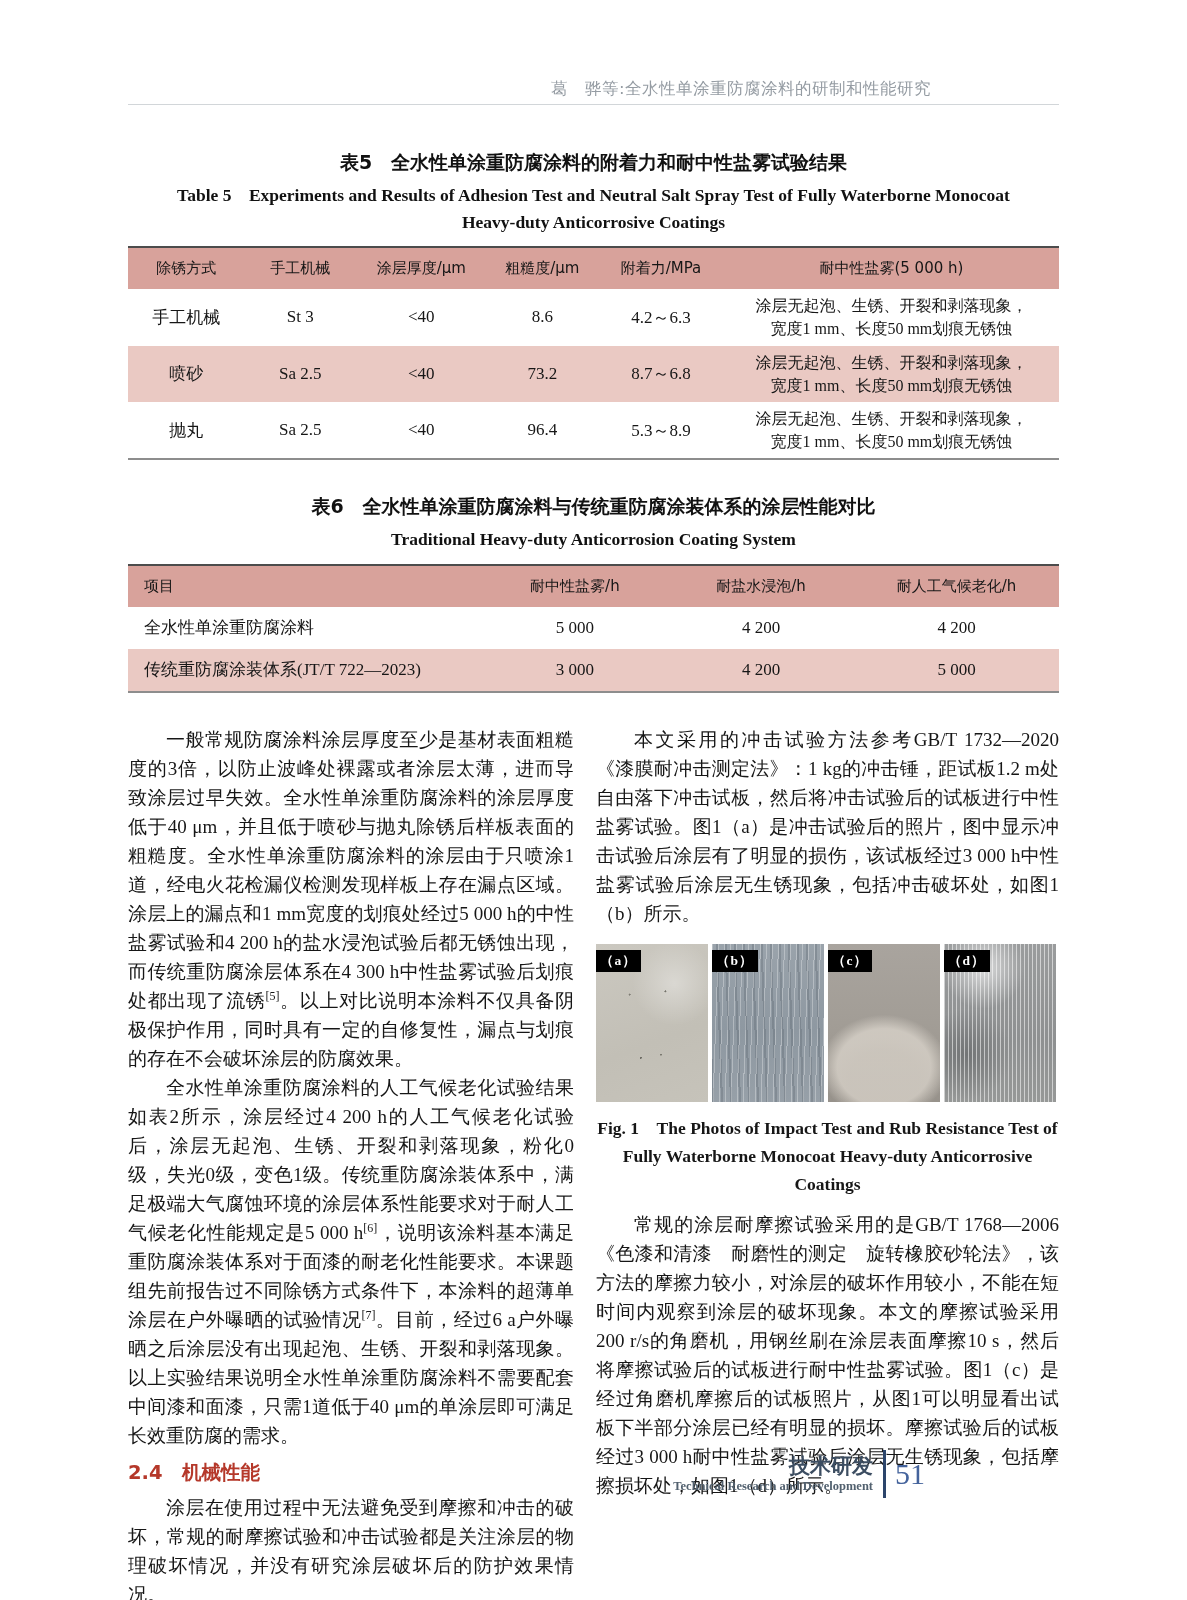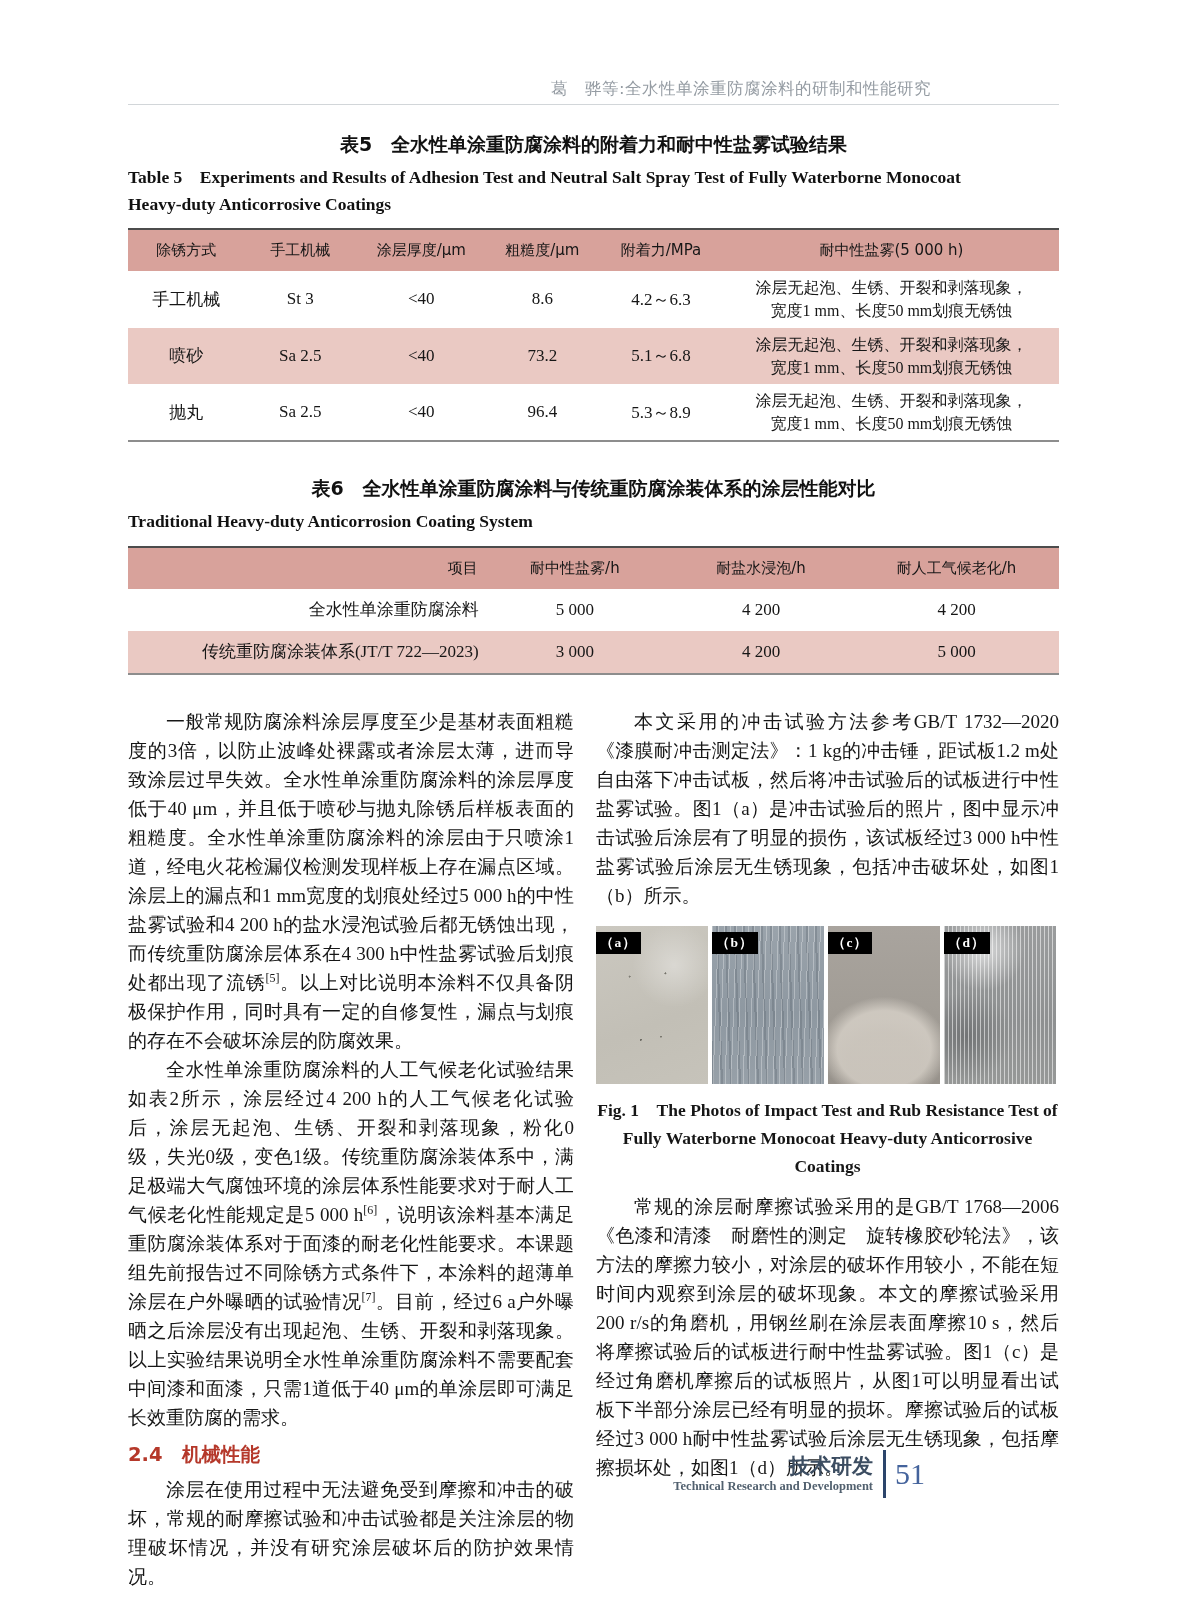--- a/index.html
+++ b/index.html
@@ -13,35 +13,35 @@
     font-family:"DejaVu Sans","Liberation Sans",sans-serif;
     font-size:16.5px; color:var(--header-gray,#959ca3); letter-spacing:.5px;
   }
   .head-rule { position:absolute; top:104px; left:128px; width:931px; height:1px; background:#d2d6d9; }
 
   .content { position:absolute; top:126px; left:128px; width:931px; }
 
   
   .cap-zh {
     text-align:center; font-family:"DejaVu Sans","Liberation Sans",sans-serif;
-    font-weight:bold; font-size:19px; margin:6px 0 6px; color:#111;
-  }
-  .cap-en { text-align:left; font-weight:bold; font-size:17.5px; line-height:1.55; margin:0 0 10px; color:#111; }
+    font-weight:bold; font-size:19px; margin:24px 0 6px; color:#111;
+  }
+  .cap-en { text-align:center; font-weight:bold; font-size:17.5px; line-height:1.55; margin:0 0 10px; color:#111; }
 
   table { width:100%; border-collapse:collapse; border-top:2px solid #4c4c4c; border-bottom:2px solid #8d8d8d; }
   th {
     background:var(--table-header-bg,#d8a29b);
     font-family:"DejaVu Sans","Liberation Sans",sans-serif; font-weight:normal;
     font-size:15px; height:37px; padding:2px 4px;
   }
   td { font-size:17px; text-align:center; padding:5px 3px; }
   tr.alt td { background:var(--table-alt-bg,#eac9c3); }
   .salt-line { font-size:16px; line-height:1.45; }
   .t6 td { height:32px; }
-  .cell-left, th.cell-left { text-align:right; padding-left:16px; }
+  .cell-left, th.cell-left { text-align:left; padding-left:16px; }
 
   
   .columns { display:flex; gap:22px; margin-top:32px; }
   .col-left  { width:446px; }
   .col-right { width:463px; }
   .para { font-size:19px; line-height:29px; text-align:justify; text-indent:2em; margin:0; }
   sup.ref { font-size:12px; line-height:0; }
   .sec-head {
     font-family:"DejaVu Sans","Liberation Sans",sans-serif; font-weight:bold;
     font-size:19.5px; color:var(--heading-red,#b5382a); margin:9px 0 7px; text-indent:0;
@@ -143,21 +143,21 @@
           <td>
             <div class="salt-line">涂层无起泡、生锈、开裂和剥落现象，</div>
             <div class="salt-line">宽度1 mm、长度50 mm划痕无锈蚀</div>
           </td>
         </tr>
         <tr class="alt">
           <td>喷砂</td>
           <td>Sa 2.5</td>
           <td>&lt;40</td>
           <td>73.2</td>
-          <td>5.1～6.8</td>
+          <td>8.7～6.8</td>
           <td>
             <div class="salt-line">涂层无起泡、生锈、开裂和剥落现象，</div>
             <div class="salt-line">宽度1 mm、长度50 mm划痕无锈蚀</div>
           </td>
         </tr>
         <tr>
           <td>抛丸</td>
           <td>Sa 2.5</td>
           <td>&lt;40</td>
           <td>96.4</td>

